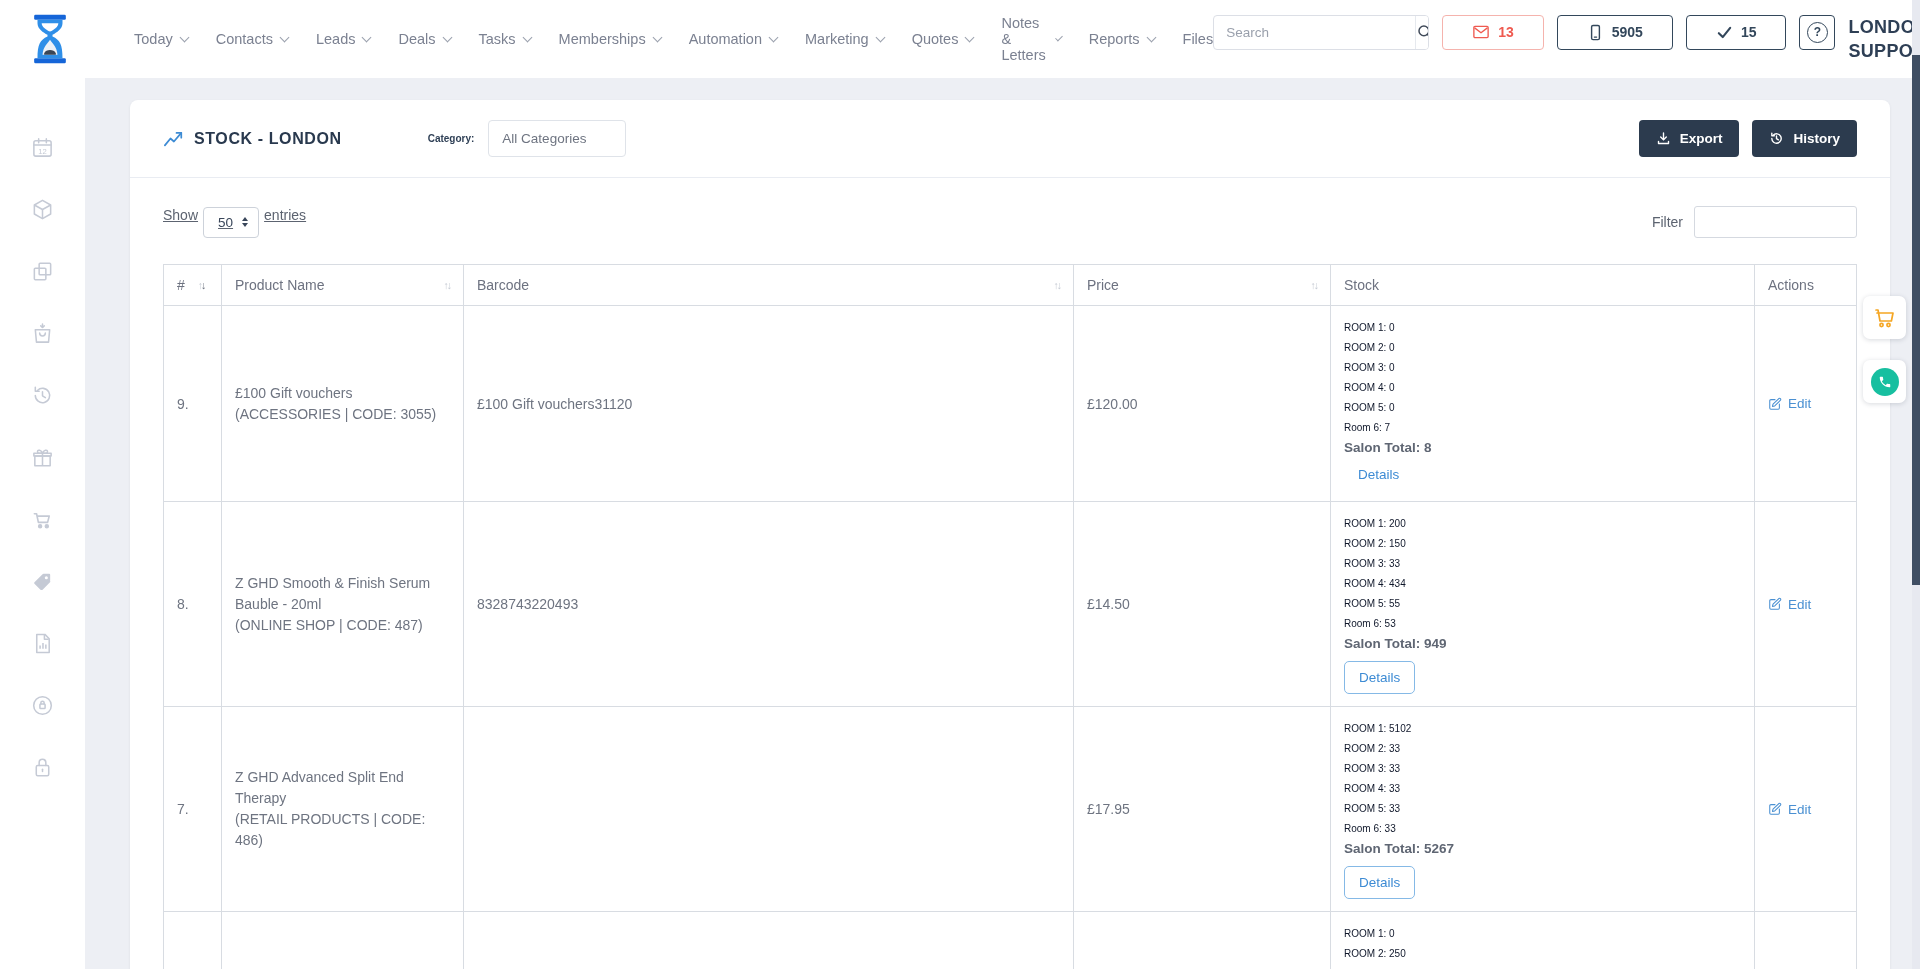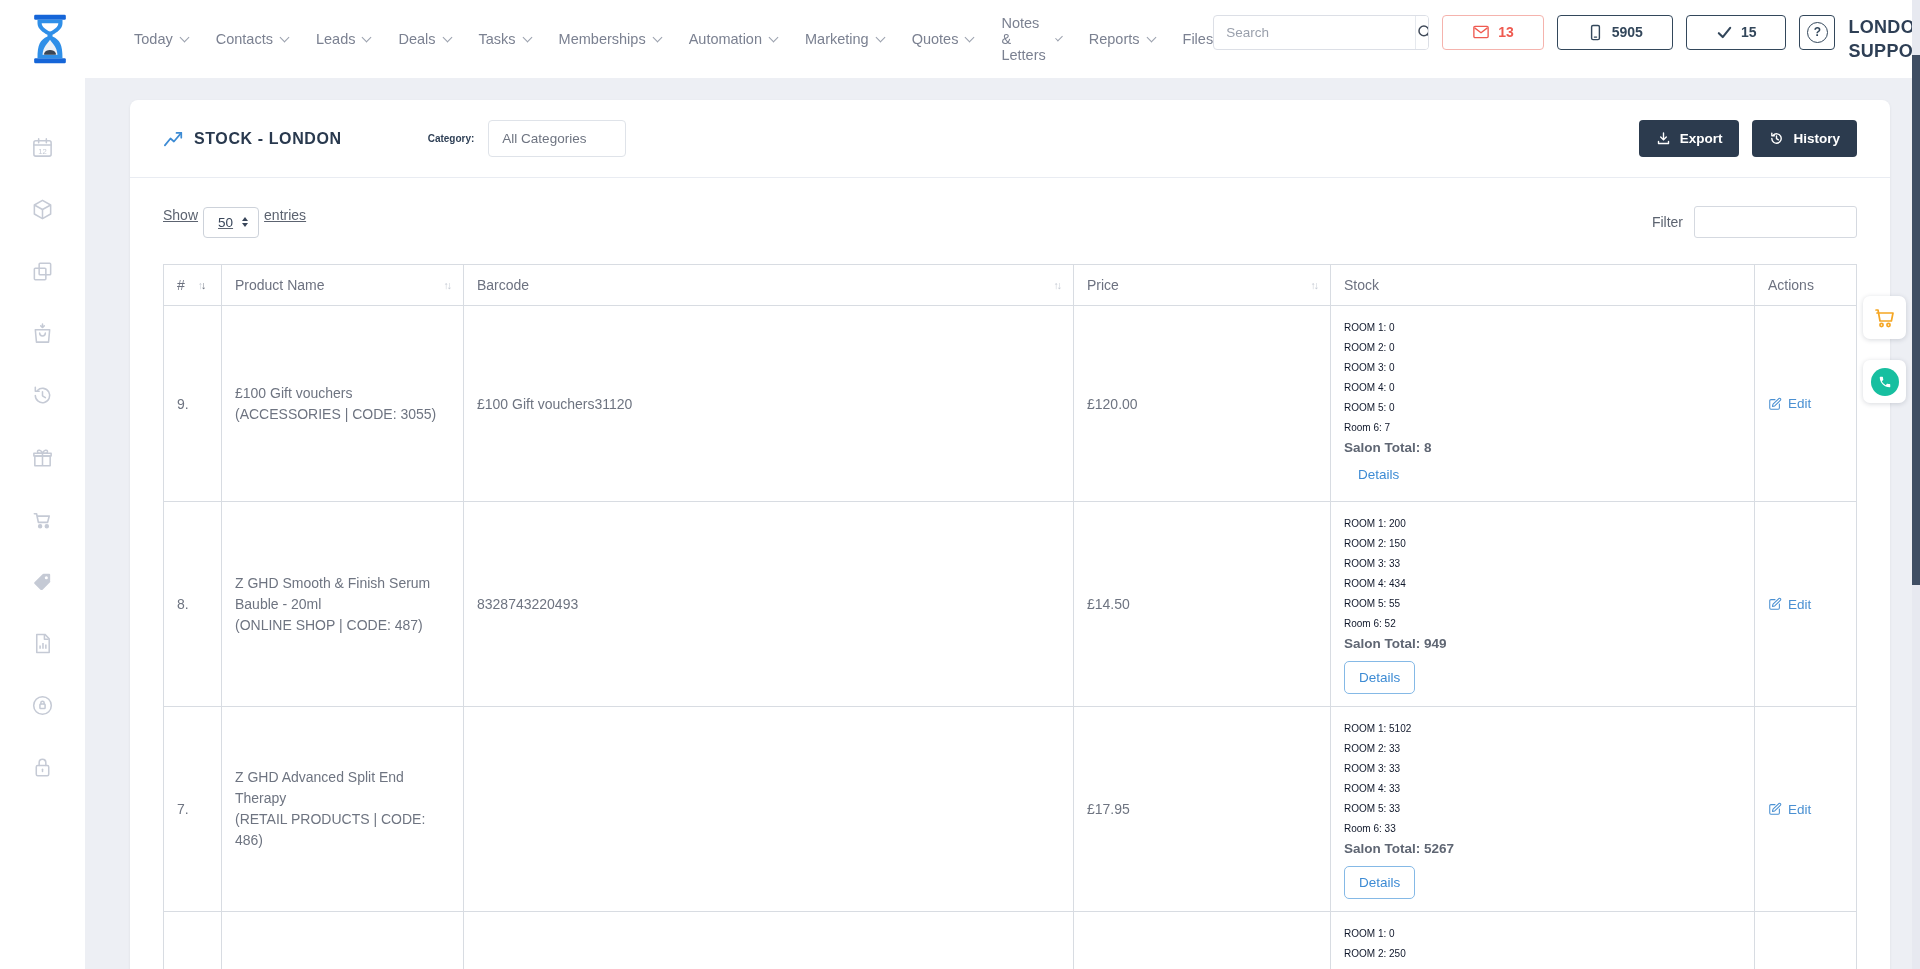--- a/index.html
+++ b/index.html
@@ -487,21 +487,21 @@
                       <div class="stock-line">ROOM 1: 200</div>
 
                       <div class="stock-line">ROOM 2: 150</div>
 
                       <div class="stock-line">ROOM 3: 33</div>
 
                       <div class="stock-line">ROOM 4: 434</div>
 
                       <div class="stock-line">ROOM 5: 55</div>
 
-                      <div class="stock-line">Room 6: 52</div>
+                      <div class="stock-line">Room 6: 53</div>
                     </div>
                   <div class="stock-total">Salon Total: 949</div>
                   <button class="details details-btn">Details</button>
                 </td>
                 <td class="td-actions">
                   <a class="edit-link">
                     <svg width="14" height="14" viewBox="0 0 24 24" fill="none" stroke="#4a90d2" stroke-width="1.8" stroke-linecap="round" stroke-linejoin="round">
                       <path d="M12 4.5H5a2 2 0 0 0-2 2V19a2 2 0 0 0 2 2h12.5a2 2 0 0 0 2-2v-7"></path>
                       <path d="M18.6 2.6a2 2 0 0 1 2.8 2.8L11.5 15.3l-3.8.9.9-3.8 10-9.8z"></path>
                     </svg>

